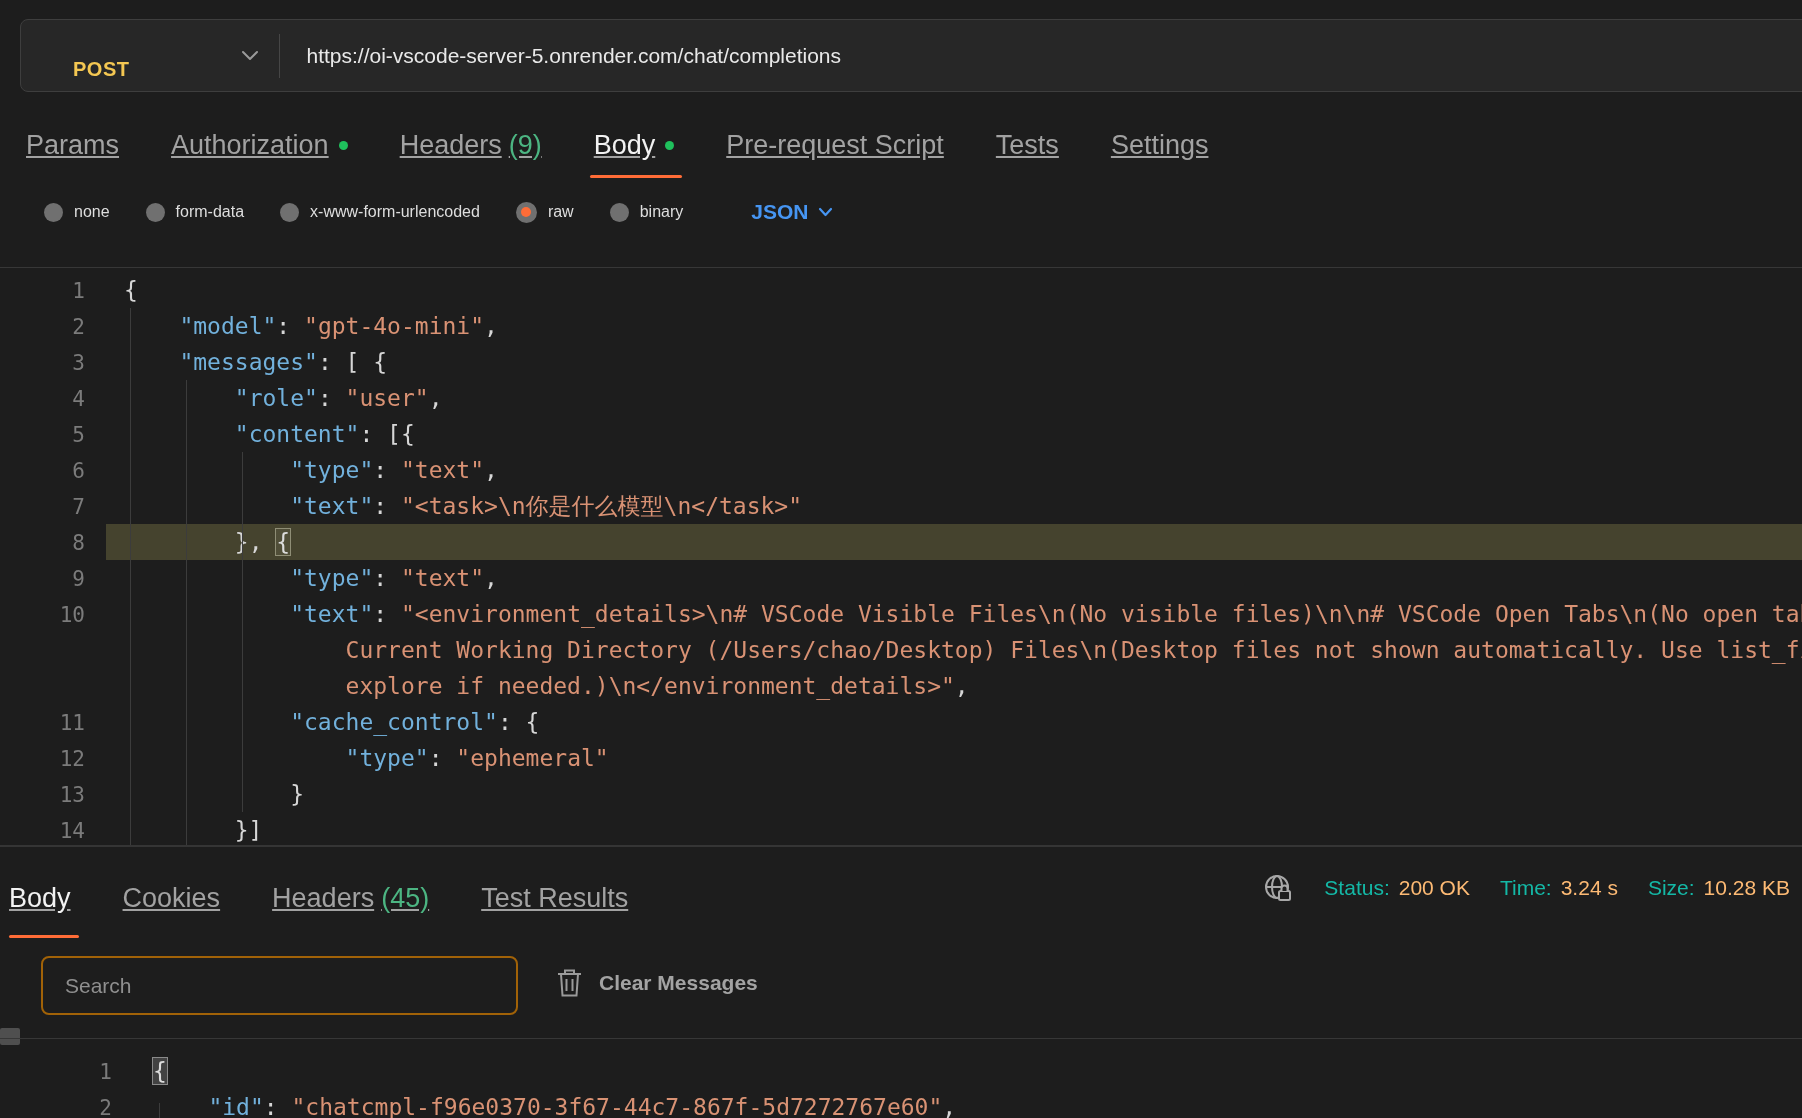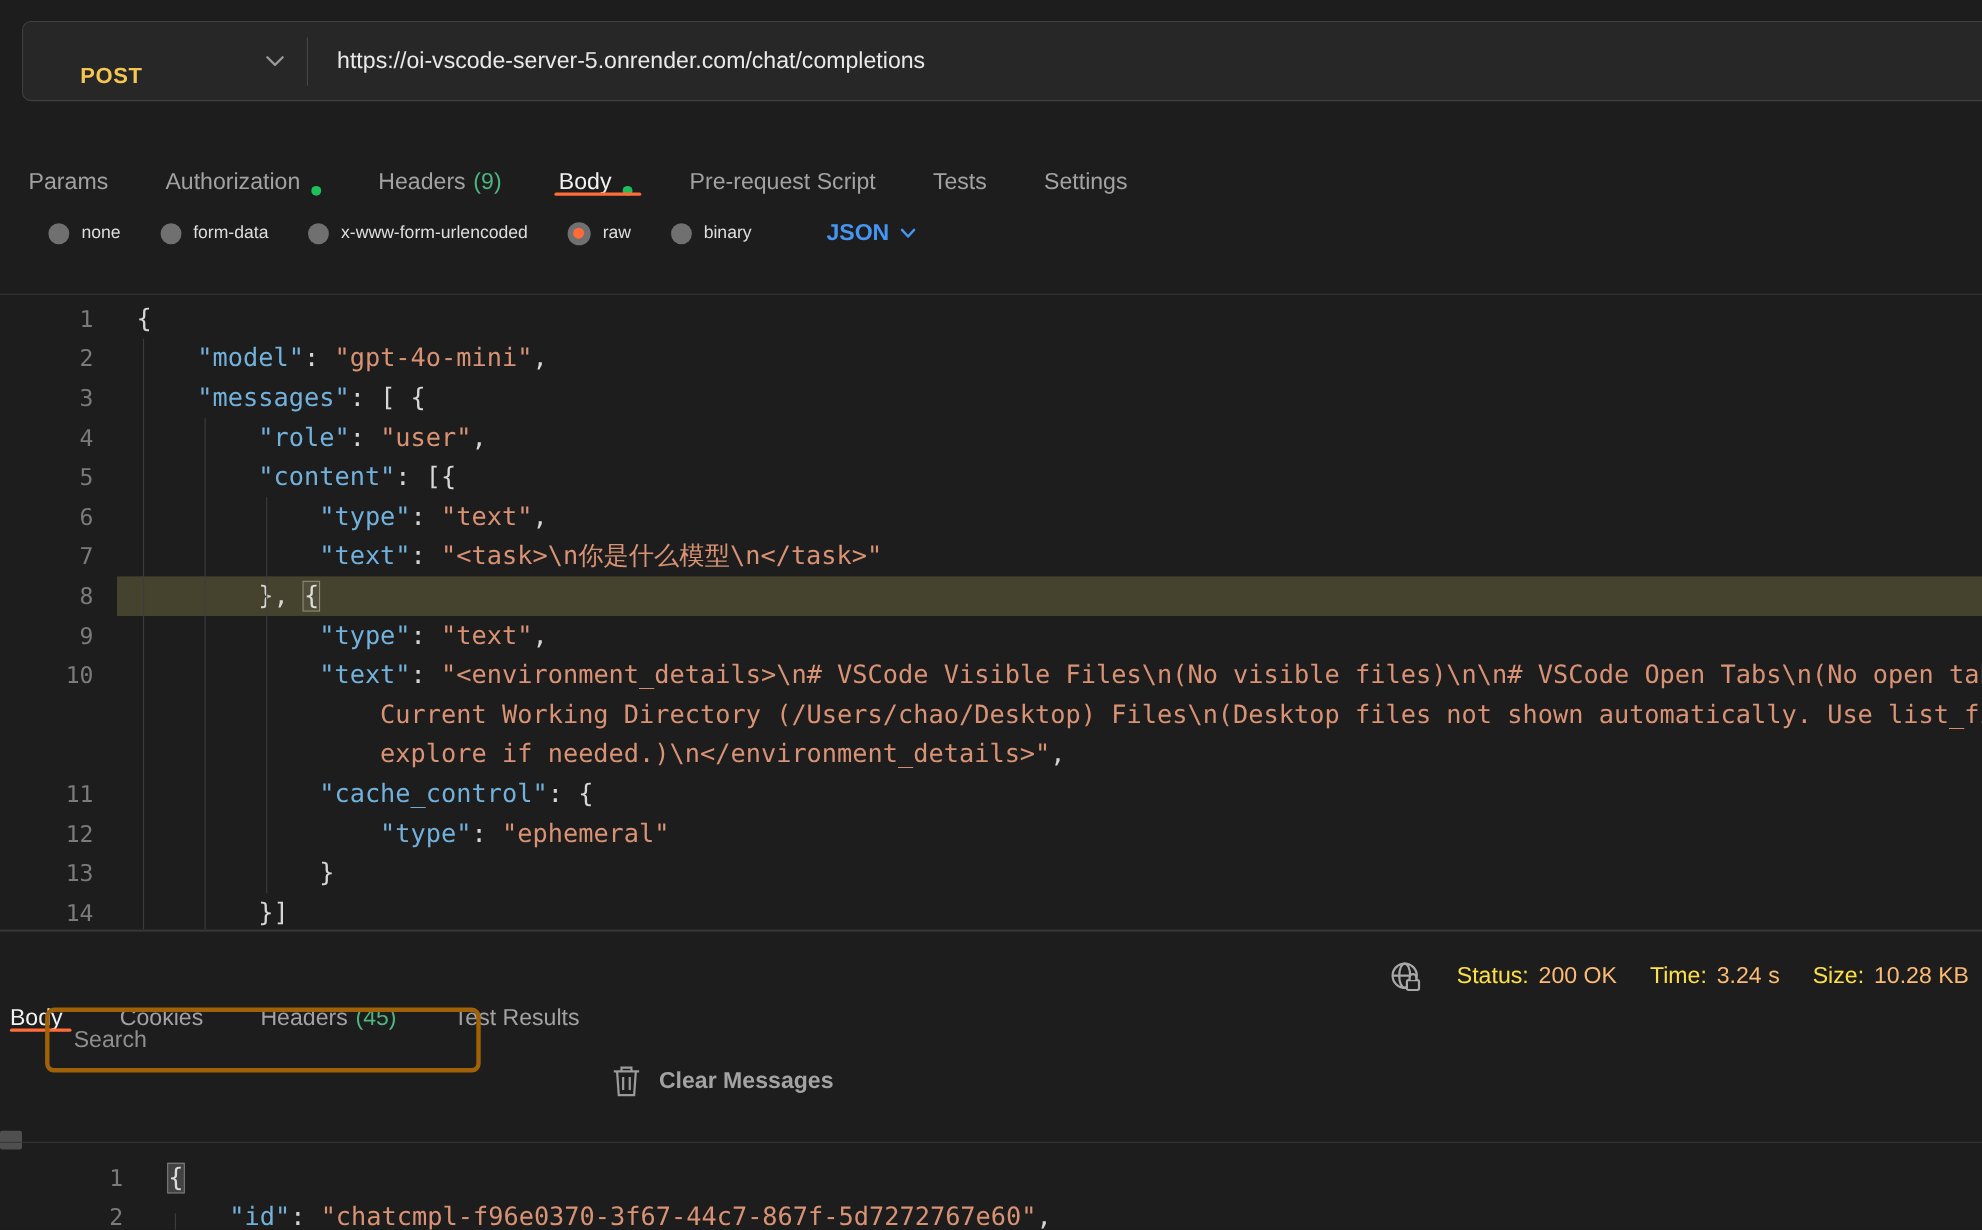--- a/index.html
+++ b/index.html
@@ -17,21 +17,21 @@
   }
   #method { margin-left:52px; font-size:20px; font-weight:bold; letter-spacing:.5px; color:#f4c752;margin-top:27px; }
   #method-chevron { margin-left:112px; display:flex; }
   .vdiv { width:1px; height:44px; background:#464646; margin-left:20px; }
   #url-text { margin-left:26px; font-size:21px; color:#e9e9e9; white-space:nowrap; }
 
   
   .tabbar { position:absolute; display:flex; align-items:center; }
   #req-tabs { left:26px; top:112px; height:66px; }
   #resp-tabs { left:9px; top:858px; height:80px; }
-  .tab { position:relative; height:100%; display:flex; align-items:flex-end; padding:0 26px; font-size:21px; color:#a2a2a2; cursor:pointer; white-space:nowrap; }
+  .tab { position:relative; height:100%; display:flex; align-items:center; padding:0 26px; font-size:27px; color:#a2a2a2; cursor:pointer; white-space:nowrap;text-decoration:underline; }
   .tab:first-child { padding-left:0; }
   .tab.active .tlabel { color:#f2f2f2; }
   .tab.active::after { content:""; position:absolute; left:22px; right:18px; bottom:0; height:3px; border-radius:2px; background:#ff6c37; }
   .tab:first-child.active::after { left:0; }
   .tcount { color:#4cb582; margin-left:7px; }
   .tdot { width:9px; height:9px; border-radius:50%; background:#1fc05c; margin-left:10px; display:inline-block; }
 
   
   #body-modes { position:absolute; left:44px; top:188px; height:48px; display:flex; align-items:center; gap:36px; }
   .mode { display:flex; align-items:center; gap:11px; font-size:16px; color:#dedede; cursor:pointer; }
@@ -61,25 +61,25 @@
   .guide { position:absolute; width:1px; background:#3c3c3c; }
   #g1 { left:130px; top:40px; height:540px; }
   #g2 { left:186px; top:112px; height:468px; }
   #g3 { left:242px; top:184px; height:360px; }
   #g4 { left:159px; top:64px; height:30px; }
 
   
   #divider-main { position:absolute; left:0; right:0; top:845px; height:2px; background:#353535; }
   #resp-meta { position:absolute; right:12px; top:872px; display:flex; align-items:center; gap:30px; }
   .meta-pair { display:flex; align-items:center; gap:9px; font-size:21px; }
-  .meta-label { color:#fde047; }
+  .meta-label { color:#14b8a6; }
   .meta-value { color:#fdba74; }
 
   
-  #search-box { position:absolute; left:41px; top:916px; width:396px; height:59px; border:4px solid #a16207; border-radius:8px; background:transparent; display:flex; align-items:center; }
+  #search-box { position:absolute; left:41px; top:956px; width:477px; height:59px; border:2px solid #a16207; border-radius:8px; background:transparent; display:flex; align-items:center; }
   #search-input { width:100%; height:100%; background:transparent; border:none; outline:none; color:#dddddd; font-size:21px; font-family:"Liberation Sans", sans-serif; padding:0 22px; }
   #search-input::placeholder { color:#8f8f8f; }
   #clear-btn { position:absolute; left:557px; top:953px; height:59px; display:flex; align-items:center; gap:17px; cursor:pointer;font-weight:bold; }
   #clear-label { font-size:21px; color:#a3a3a3; }
 
   #pane-handle { position:absolute; left:0; top:1028px; width:20px; height:17px; background:#4f4f4f; border-radius:2px; }
 
   svg { display:block; }
 </style>
 </head>

